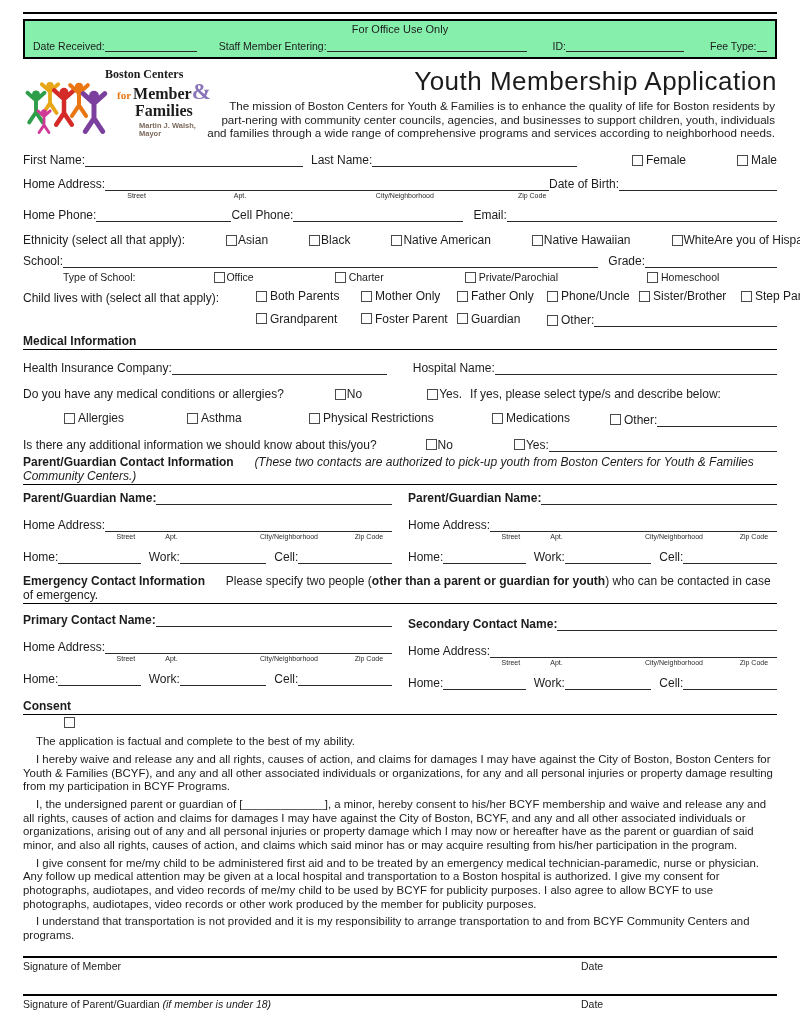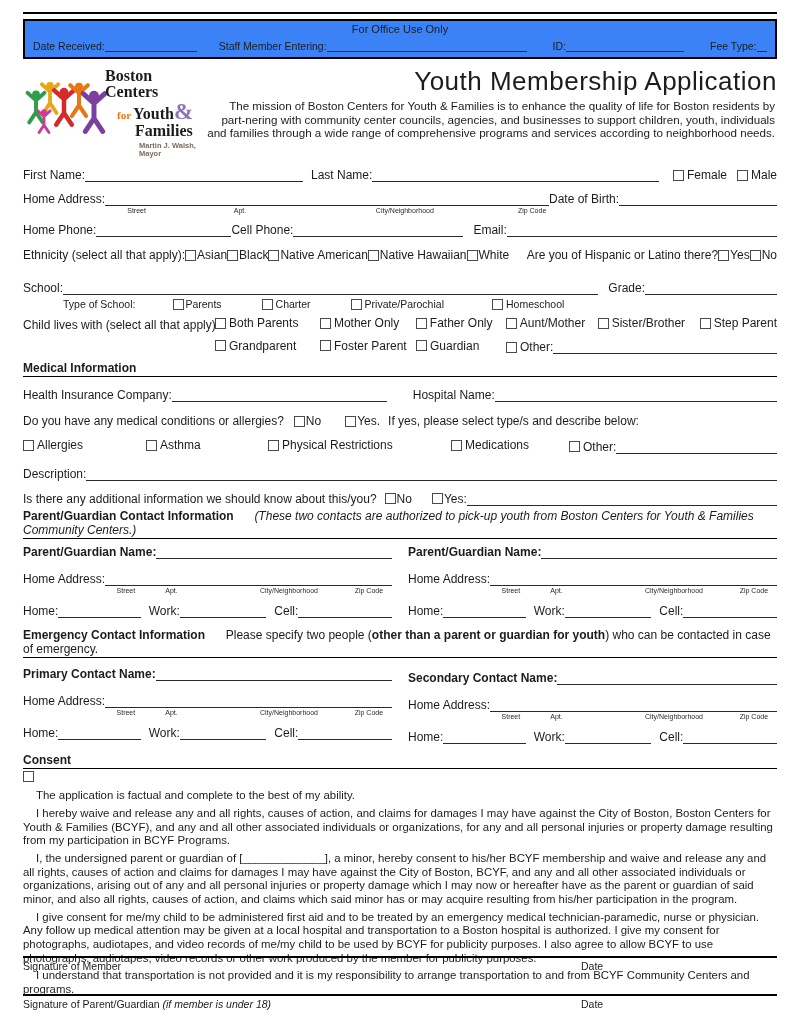--- a/index.html
+++ b/index.html
@@ -2,51 +2,51 @@
 <html><head>
 <meta charset="utf-8">
 <style>
   html,body { margin:0; padding:0; background:#ffffff; }
   body { font-family:"Liberation Sans", sans-serif; color:#1c1c1c; }
   .page { position:relative; width:800px; height:1035px; box-sizing:border-box;
           padding:12px 23px 0 23px; background:#fff; overflow:hidden; font-size:12px; }
 
   
   .top-rule { border-top:2px solid #000; margin-bottom:5px; }
-  .office-box { border:2px solid #000; background:#3b82f6; height:40px; box-sizing:border-box;
+  .office-box { border:2px solid #000; background:#86efac; height:40px; box-sizing:border-box;
                 display:flex; flex-direction:column; justify-content:space-between; padding:2px 8px 5px 8px; }
   .office-title { text-align:center; font-size:11px; }
   .office-fields { display:flex; align-items:flex-end; font-size:10.5px; }
   .ofl { border-bottom:1px solid #2a2a2a; height:11px; display:inline-block; }
 
   
   .hdr { display:flex; margin-top:7px; }
   .logo { width:178px; display:flex; align-items:flex-start; position:relative; }
   .logo svg { flex:0 0 auto; }
   .logo-text { margin-left:-10px; margin-top:2px; font-family:"Liberation Serif", serif; font-weight:bold; line-height:1.0; position:relative; z-index:2; }
-  .lt1 { font-size:16px; }
+  .lt1 { font-size:12px; }
   .lt2 { font-size:16px; margin-left:12px; position:relative; }
   .lt2 .for { font-size:11px; color:#e97612; font-weight:bold; margin-right:2px; }
   .lt2 .amp { font-size:23px; color:#8a74b8; font-weight:bold; }
   .lt3 { font-size:16px; margin-left:30px; }
   .lt4 { font-family:"Liberation Sans", sans-serif; font-weight:bold; font-size:7.5px; color:#7c6a5c; margin-left:34px; margin-top:3px; }
   .hdr-right { flex:1; text-align:right; }
   .hdr-title { font-size:26px; letter-spacing:0.5px; }
   .hdr-mission { font-size:11.6px; line-height:1.18; margin-top:2px; padding:0 2px; }
 
   
   .sect { font-weight:bold; border-bottom:1px solid #000; padding-bottom:1px; }
   .sect-upper { margin-top:8px; }
   .row { display:flex; align-items:flex-end; }
   .lbl { white-space:nowrap; }
   .fl { border-bottom:1px solid #2a2a2a; height:12px; box-sizing:border-box; }
   .grow { flex:1; }
   .subs { position:relative; }
   .sub { position:absolute; top:13px; font-size:7px; color:#2a2a2a; white-space:nowrap; }
-  .ck { white-space:nowrap; display:inline-flex; align-items:center; }
+  .ck { white-space:nowrap; display:inline-flex; align-items:center;margin-left:41px; }
   .box { display:inline-block; width:9px; height:9px; border:1px solid #4a4a4a; background:#fff; flex:0 0 auto; }
   .ckl { margin-left:3px; }
   .tight .ckl { margin-left:1px; }
   .small { font-size:10.5px; }
 
   .twocol { display:flex; gap:16px; }
   .col { flex:1; min-width:0; }
   .tri { display:flex; flex:1; gap:8px; }
   .tri .pt { display:flex; flex:1; align-items:flex-end; }
 
@@ -105,21 +105,21 @@
           <circle cx="0" cy="-16" r="4.6" fill="currentColor"></circle>
           <path d="M0,-10 L0,5 M-10,-18 L0,-9 M10,-18 L0,-9 M0,5 L-8,17 M0,5 L8,17" fill="none" stroke="currentColor" stroke-width="4.6" stroke-linecap="round"></path>
         </g>
         <g transform="translate(71,47) scale(1.08)" color="#7b3f9e">
           <circle cx="0" cy="-16" r="4.6" fill="currentColor"></circle>
           <path d="M0,-10 L0,5 M-10,-18 L0,-9 M10,-18 L0,-9 M0,5 L-8,17 M0,5 L8,17" fill="none" stroke="currentColor" stroke-width="4.6" stroke-linecap="round"></path>
         </g>
       </svg>
       <div class="logo-text">
         <div class="lt1">Boston Centers</div>
-        <div class="lt2"><span class="for">for</span><span>Youth</span><span class="amp">&amp;</span></div>
+        <div class="lt2"><span class="for">for</span><span>Member</span><span class="amp">&amp;</span></div>
         <div class="lt3">Families</div>
         <div class="lt4">Martin J. Walsh, Mayor</div>
       </div>
     </div>
     <div class="hdr-right">
       <div class="hdr-title">Youth Membership Application</div>
       <div class="hdr-mission">The mission of Boston Centers for Youth &amp; Families is to enhance the quality of life for Boston residents by part-nering with community center councils, agencies, and businesses to support children, youth, individuals and families through a wide range of comprehensive programs and services according to neighborhood needs.</div>
     </div>
   </div>
 
@@ -191,35 +191,35 @@
     <span class="ck tight">
         <span class="box"></span>
         <span class="ckl">Yes</span>
       </span>
     <span class="ck tight">
         <span class="box"></span>
         <span class="ckl">No</span>
       </span>
   </div>
 
-  <div class="row" style="margin-top:19px">
+  <div class="row" style="margin-top:7px">
     <span class="lbl">School:</span>
     <span class="fl grow"></span>
     <span style="width:10px"></span>
     <span class="lbl">Grade:</span>
     <span class="fl" style="width:132px"></span>
   </div>
 
   <div class="row small" style="margin-top:3px">
     <span style="width:40px"></span>
     <span class="lbl">Type of School:</span>
     <span style="width:38px"></span>
     <span class="ck tight">
         <span class="box"></span>
-        <span class="ckl">Parents</span>
+        <span class="ckl">Office</span>
       </span>
     <span style="width:40px"></span>
     <span class="ck">
         <span class="box"></span>
         <span class="ckl">Charter</span>
       </span>
     <span style="width:40px"></span>
     <span class="ck">
         <span class="box"></span>
         <span class="ckl">Private/Parochial</span>
@@ -240,21 +240,21 @@
     <span style="width:96px"><span class="ck">
           <span class="box"></span>
           <span class="ckl">Mother Only</span>
         </span></span>
     <span style="width:90px"><span class="ck">
           <span class="box"></span>
           <span class="ckl">Father Only</span>
         </span></span>
     <span style="width:92px"><span class="ck">
           <span class="box"></span>
-          <span class="ckl">Aunt/Mother</span>
+          <span class="ckl">Phone/Uncle</span>
         </span></span>
     <span style="width:102px"><span class="ck">
           <span class="box"></span>
           <span class="ckl">Sister/Brother</span>
         </span></span>
     <span class="grow"><span class="ck">
           <span class="box"></span>
           <span class="ckl">Step Parent</span>
         </span></span>
   </div>
@@ -323,24 +323,20 @@
           <span class="box"></span>
           <span class="ckl">Medications</span>
         </span></span>
     <span class="ck">
         <span class="box"></span>
         <span class="ckl">Other:</span>
       </span>
     <span class="fl grow"></span>
   </div>
 
-  <div class="row" style="margin-top:13px">
-    <span class="lbl">Description:</span>
-    <span class="fl grow"></span>
-  </div>
 
   <div class="row" style="margin-top:11px">
     <span class="lbl">Is there any additional information we should know about this/you?</span>
     <span style="width:8px"></span>
     <span class="ck tight">
         <span class="box"></span>
         <span class="ckl">No</span>
       </span>
     <span style="width:20px"></span>
     <span class="ck tight">

